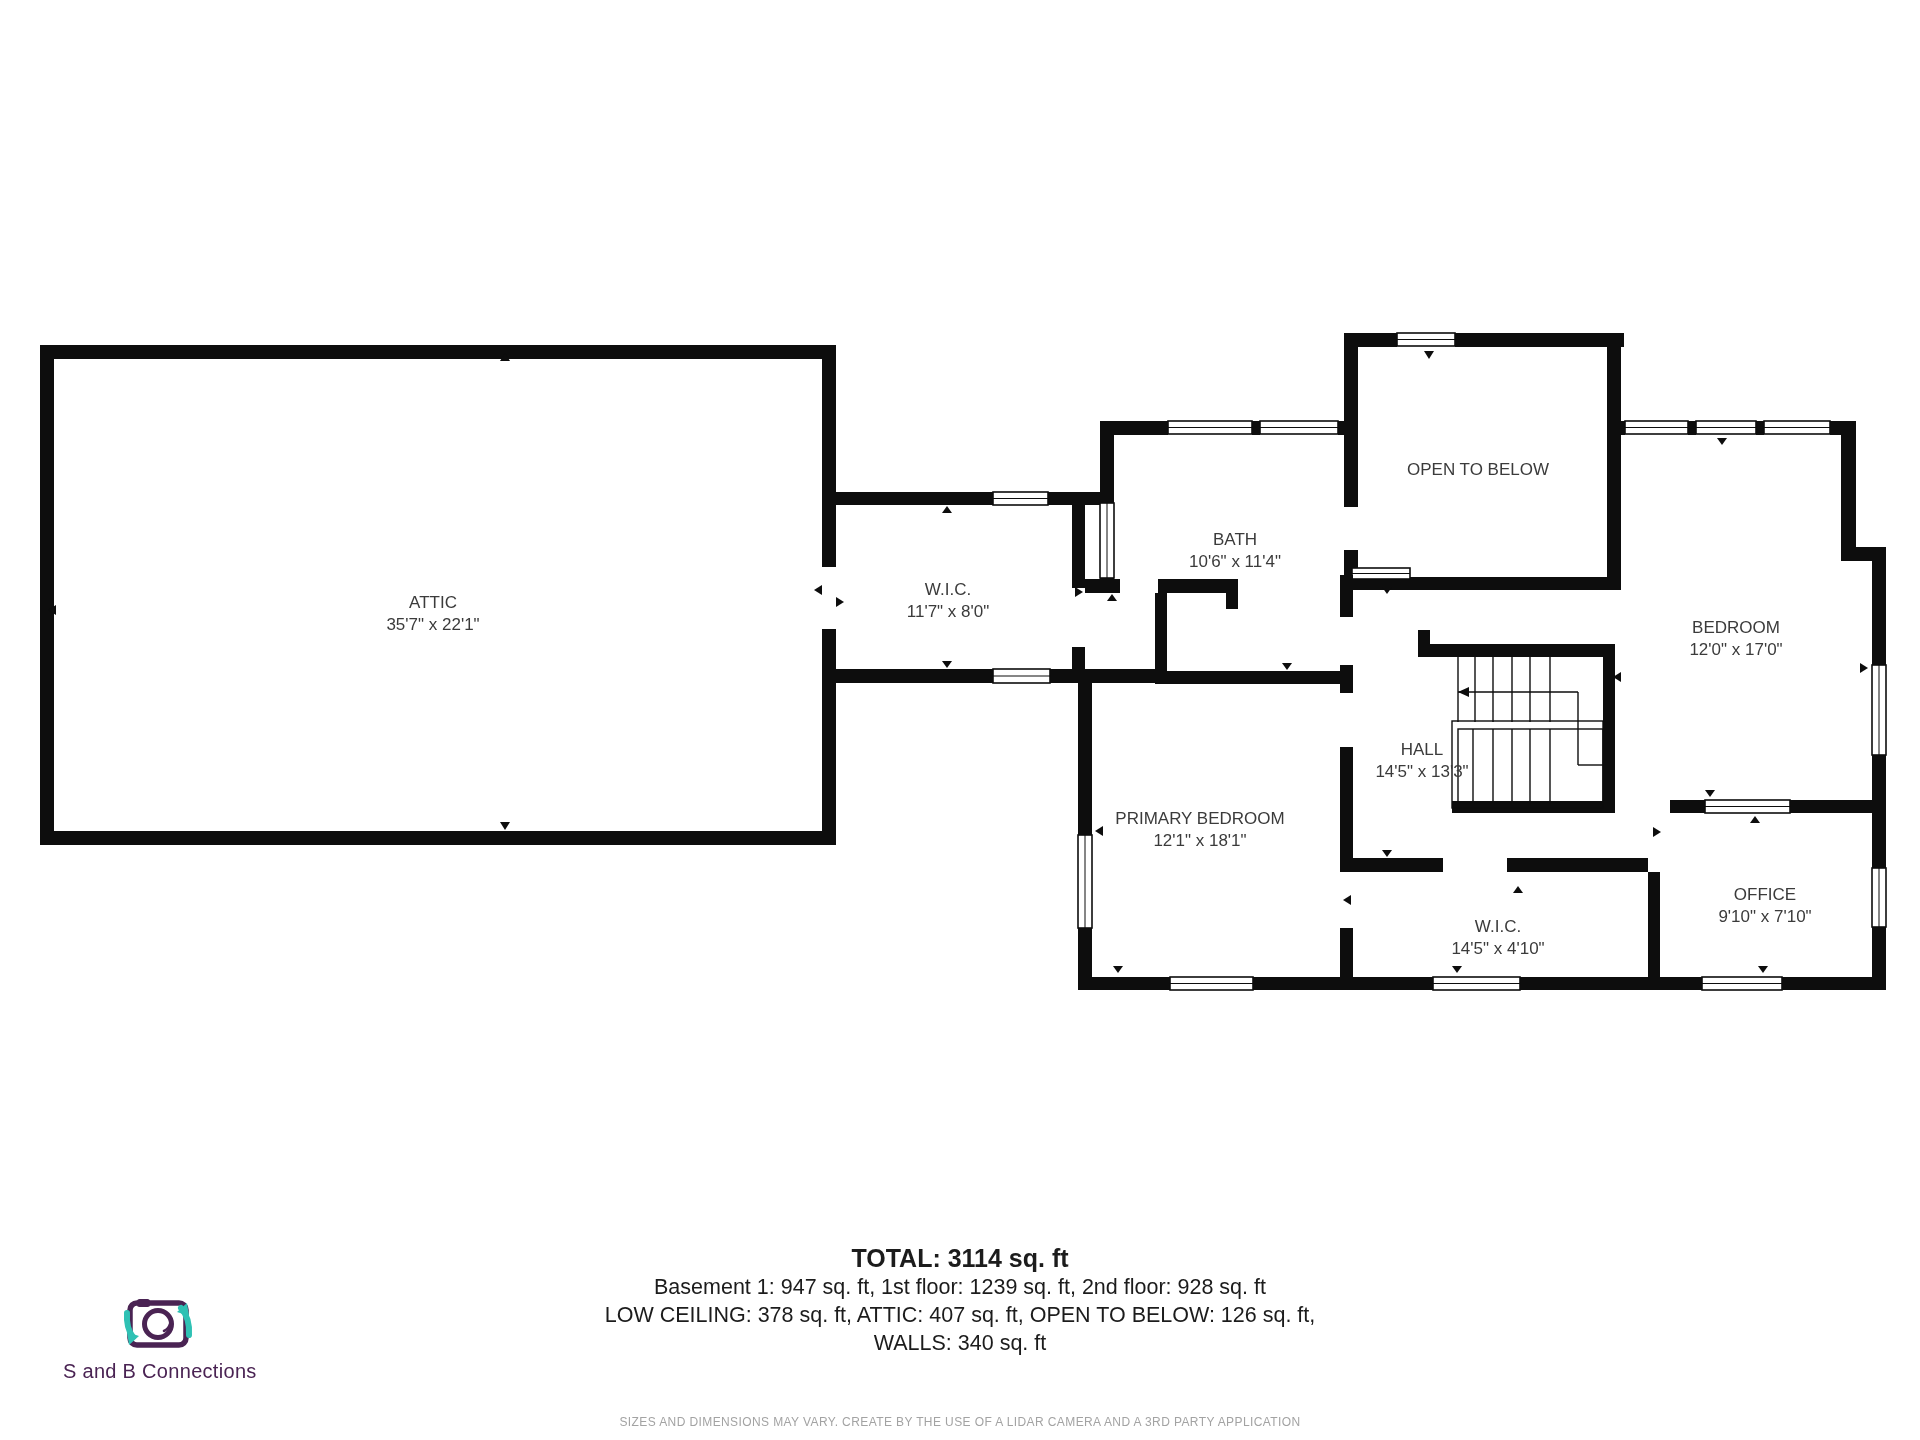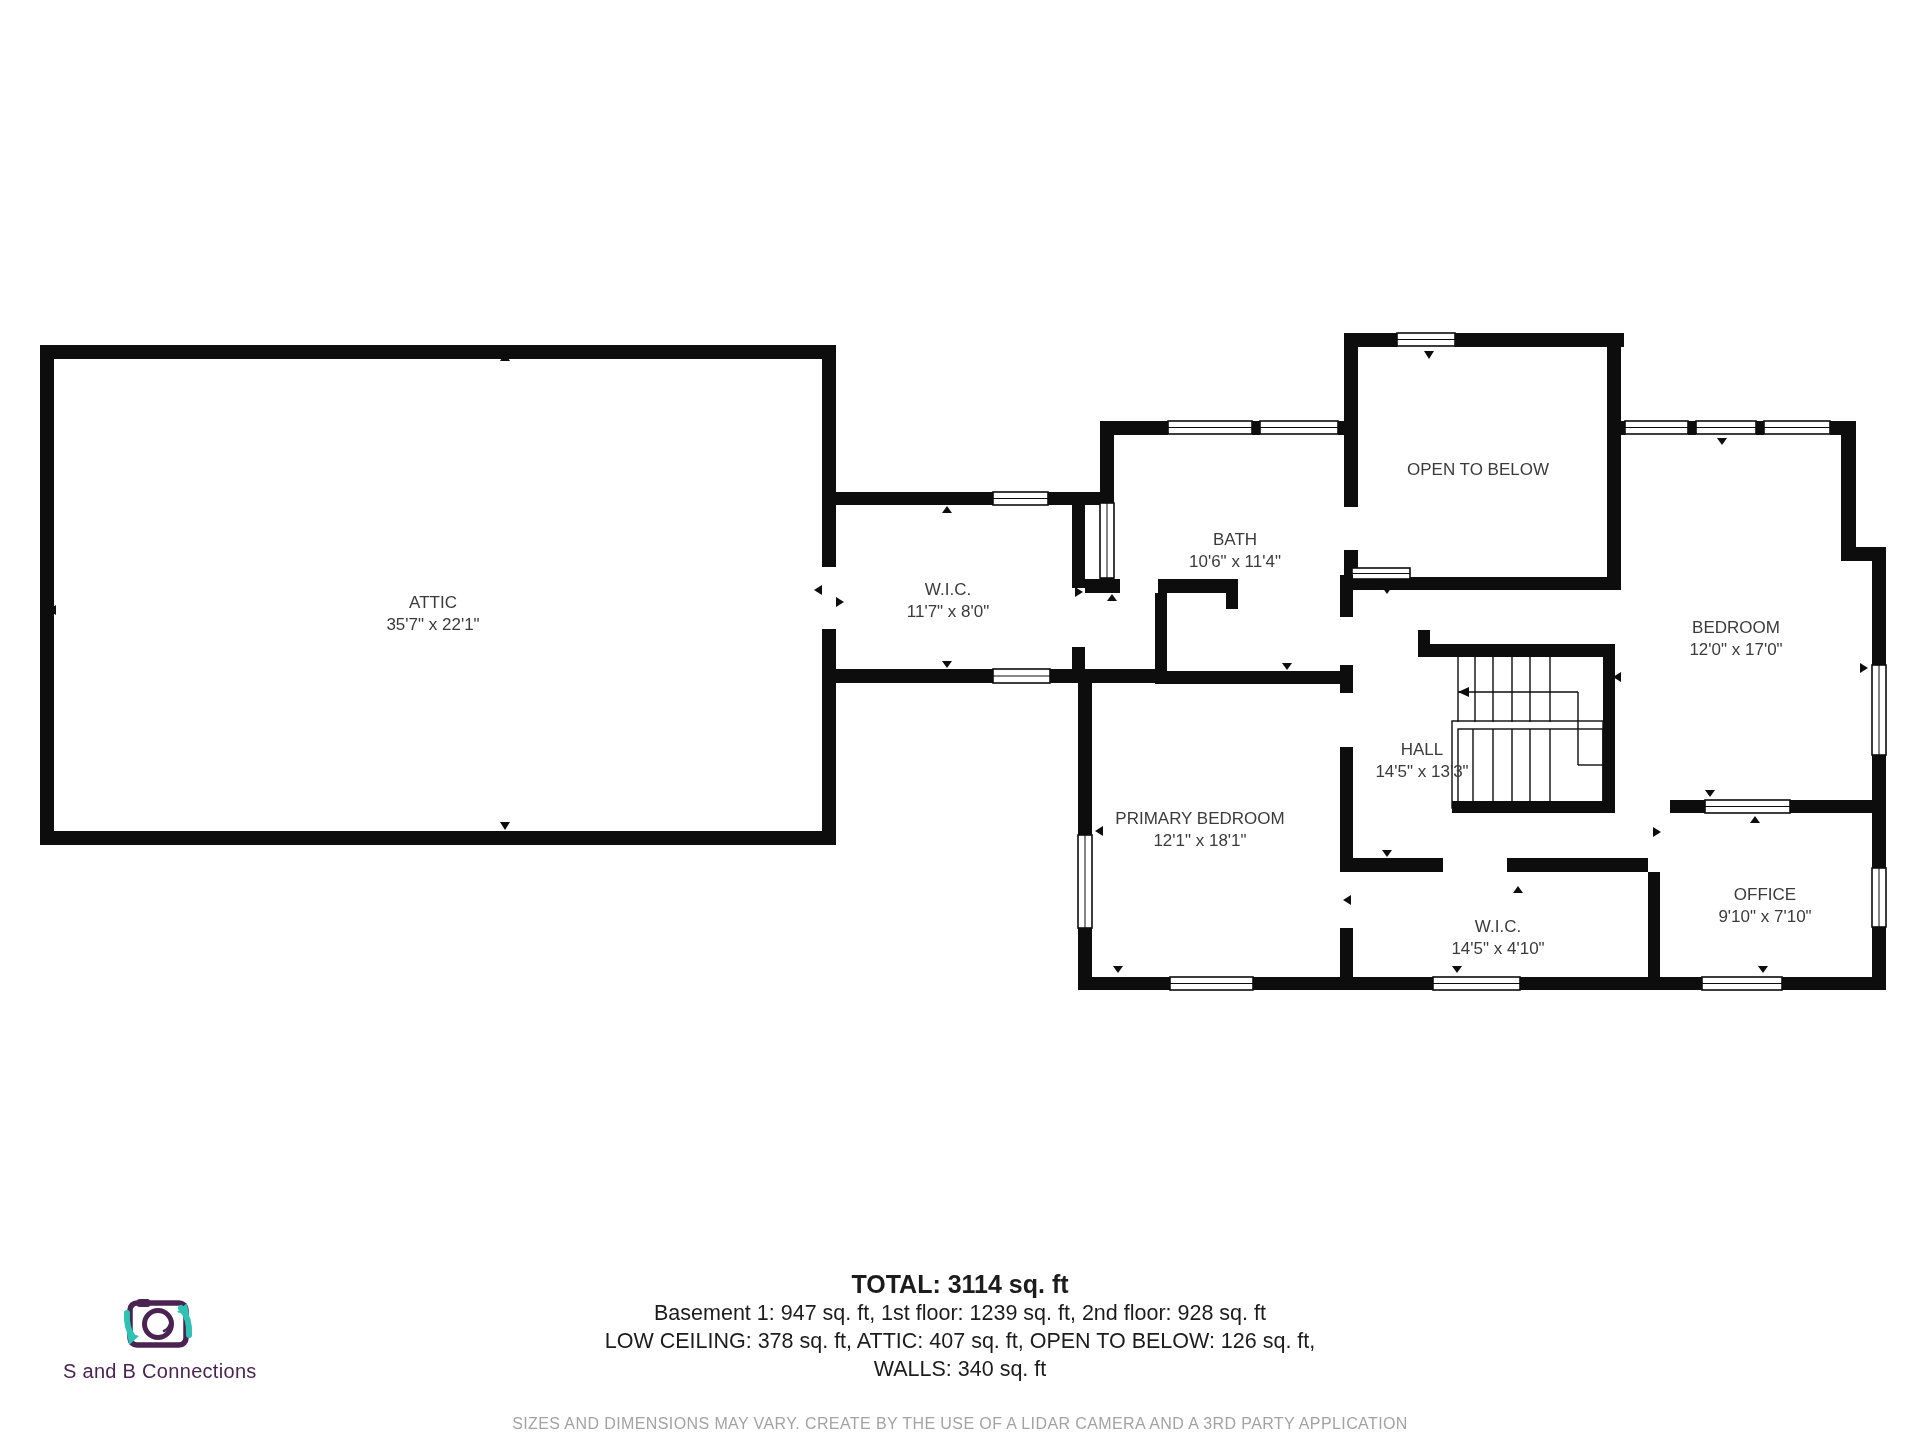--- a/index.html
+++ b/index.html
@@ -6,25 +6,25 @@
   .canvas{position:relative;width:1920px;height:1440px;background:#fff;overflow:hidden;
           font-family:"Liberation Sans",sans-serif;}
   .plan-svg{position:absolute;left:0;top:0;}
   .w{fill:var(--wall);}
   .win{fill:#ffffff;stroke:var(--wall);stroke-width:1.6;}
   .wl{stroke:var(--wall);stroke-width:1;}
   .tl{stroke:var(--wall);stroke-width:1.4;fill:none;}
   .tick{fill:var(--wall);}
   .room-label{position:absolute;transform:translateX(-50%);text-align:center;
               color:var(--label);font-size:17px;line-height:22px;white-space:nowrap;}
-  .summary{position:absolute;left:0;top:1243px;width:100%;text-align:center;color:#1c1c1c;margin-top:26px;}
+  .summary{position:absolute;left:0;top:1243px;width:100%;text-align:center;color:#1c1c1c;}
   .summary .total{font-size:25px;font-weight:bold;line-height:30px;}
   .summary .ln{font-size:21.5px;line-height:28px;}
   .disclaimer{position:absolute;left:0;top:1415px;width:100%;text-align:center;
-              color:var(--fineprint);font-size:16px;letter-spacing:.4px;}
+              color:var(--fineprint);font-size:12px;letter-spacing:.4px;}
   .logo{position:absolute;left:63px;top:1296px;width:190px;text-align:center;}
   .logo-text{margin-top:2px;font-size:20px;font-weight:normal;letter-spacing:.3px;
              color:var(--logo_purple);white-space:nowrap;}
 </style>
 </head>
 <body>
 
 <div class="canvas">
 
   <svg class="plan-svg" width="1920" height="1440" viewBox="0 0 1920 1440">

